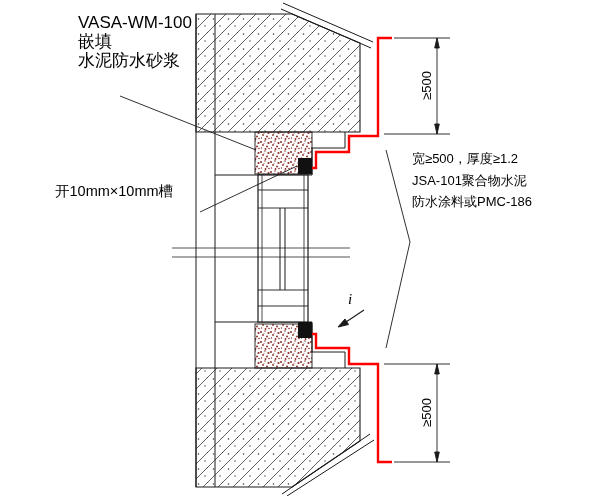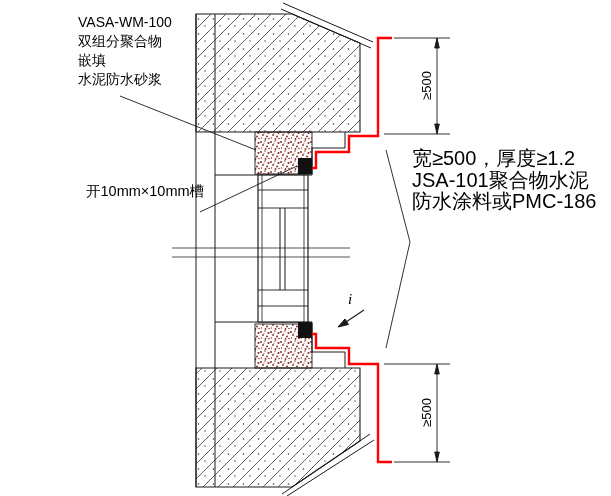--- a/index.html
+++ b/index.html
@@ -128,32 +128,31 @@
       <line x1="410" y1="242" x2="386" y2="150"></line>
       <line x1="410" y1="242" x2="386" y2="348"></line>
     </g>
 
     <g stroke="#1a1a1a" fill="#1a1a1a">
       <line x1="364" y1="310" x2="340" y2="326" stroke-width="1.1"></line>
       <polygon points="338,327 348.5,324.5 345,319"></polygon>
     </g>
   </svg>
 
-  <div class="note" style="left:78px; top:13px; font-size:14px; line-height:19px;">
+  <div class="note" style="left:78px; top:13px; font-size:17px; line-height:19px;">
     <div>VASA-WM-100</div>
-    <div>双组分聚合物</div>
     <div>嵌填</div>
     <div>水泥防水砂浆</div>
   </div>
 
-  <div class="note" style="left:55px; top:181px; font-size:14.5px; line-height:21px;margin-left:31px;">
+  <div class="note" style="left:55px; top:181px; font-size:14.5px; line-height:21px;">
     <div>开10mm×10mm槽</div>
   </div>
 
-  <div class="note" style="left:412px; top:148px; font-size:20px; line-height:21.5px;">
+  <div class="note" style="left:412px; top:148px; font-size:13px; line-height:21.5px;">
     <div>宽≥500，厚度≥1.2</div>
     <div>JSA-101聚合物水泥</div>
     <div>防水涂料或PMC-186</div>
   </div>
 
   <div class="dim-label" style="left:399px; top:78px;">≥500</div>
 
   <div class="dim-label" style="left:399px; top:405px;">≥500</div>
 
   <div class="slope-label" style="left:348px; top:291px;">i</div>

